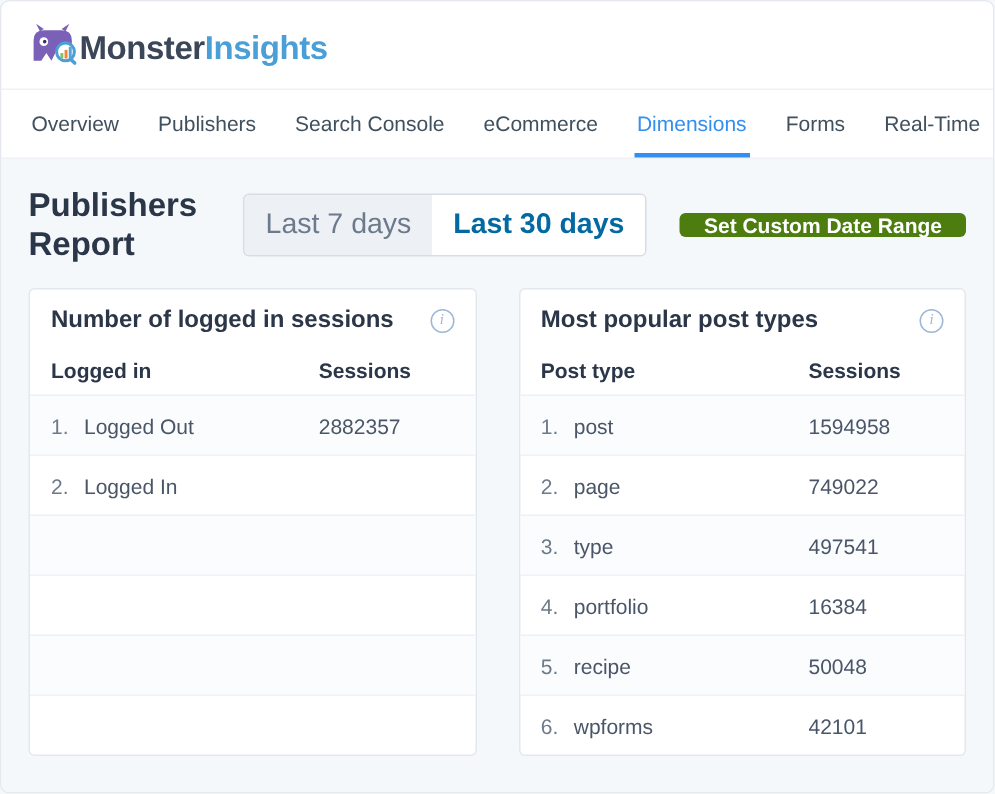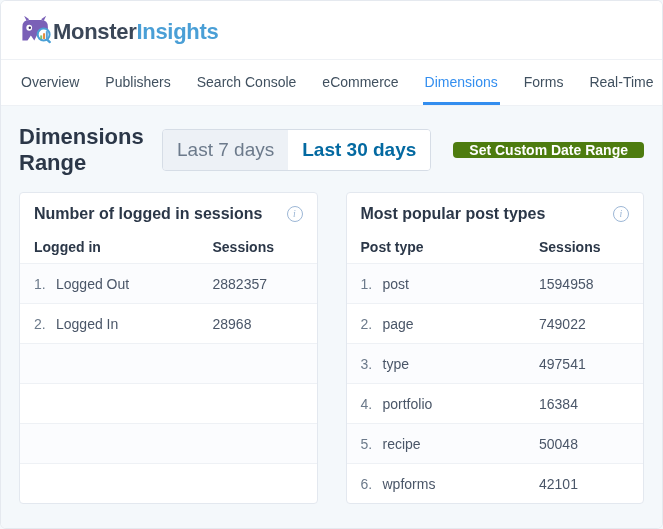--- a/index.html
+++ b/index.html
@@ -123,21 +123,21 @@
     <div class="tab">Search Console</div>
     <div class="tab">eCommerce</div>
     <div class="tab active">Dimensions</div>
     <div class="tab">Forms</div>
     <div class="tab">Real-Time</div>
   </div>
 
   <div class="content">
 
     <div class="toolbar">
-      <div class="page-title">Dimensions Range</div>
+      <div class="page-title">Publishers Report</div>
       <div class="range-group">
         <button class="range-btn">Last 7 days</button>
         <button class="range-btn active">Last 30 days</button>
       </div>
       <button class="custom-btn">Set Custom Date Range</button>
     </div>
 
     <div class="cards">
 
       <div class="card">
@@ -151,21 +151,20 @@
         </div>
         <div class="rows">
           <div class="row">
             <div class="rnum">1.</div>
             <div class="rlabel">Logged Out</div>
             <div class="rval">2882357</div>
           </div>
           <div class="row">
             <div class="rnum">2.</div>
             <div class="rlabel">Logged In</div>
-            <div class="rval">28968</div>
           </div>
           <div class="row empty">
               <div class="rnum">.</div>
               <div class="rlabel">.</div>
               <div class="rval">.</div>
             </div>
           <div class="row empty">
               <div class="rnum">.</div>
               <div class="rlabel">.</div>
               <div class="rval">.</div>

